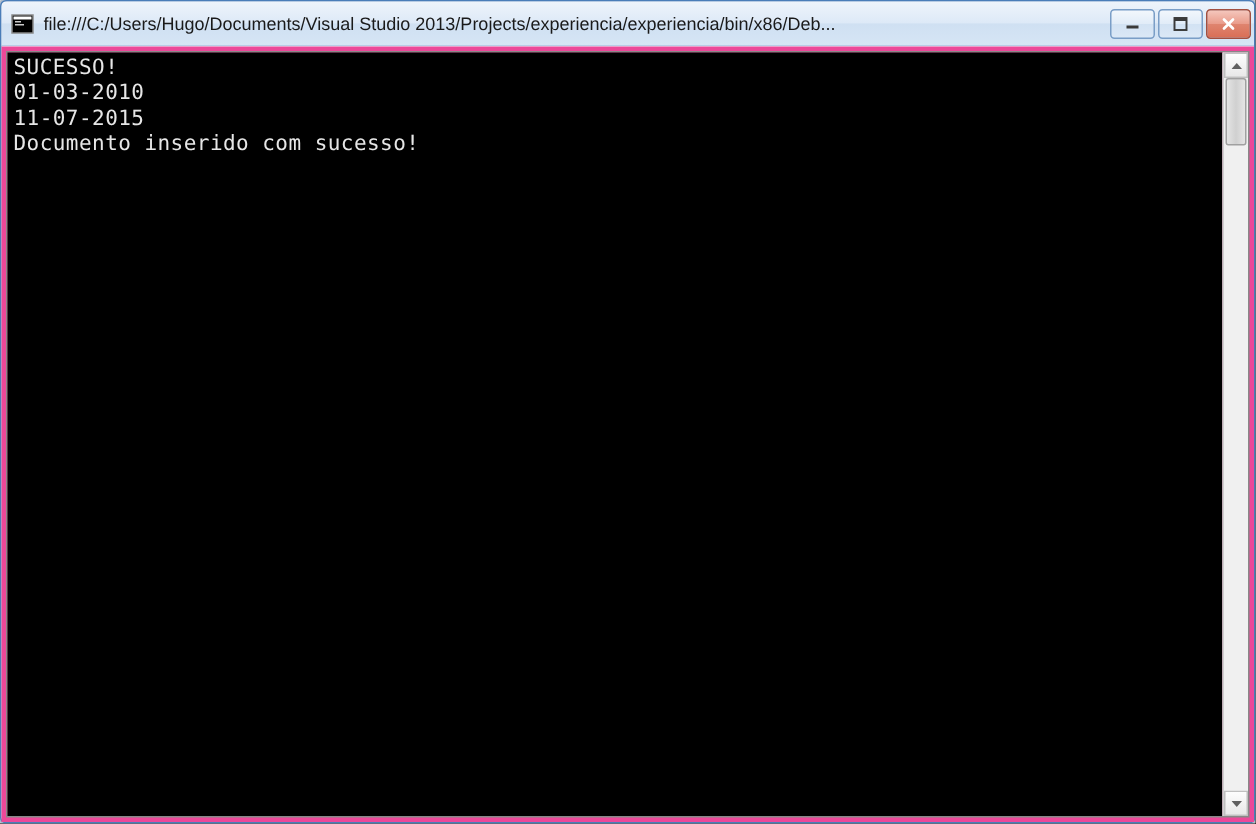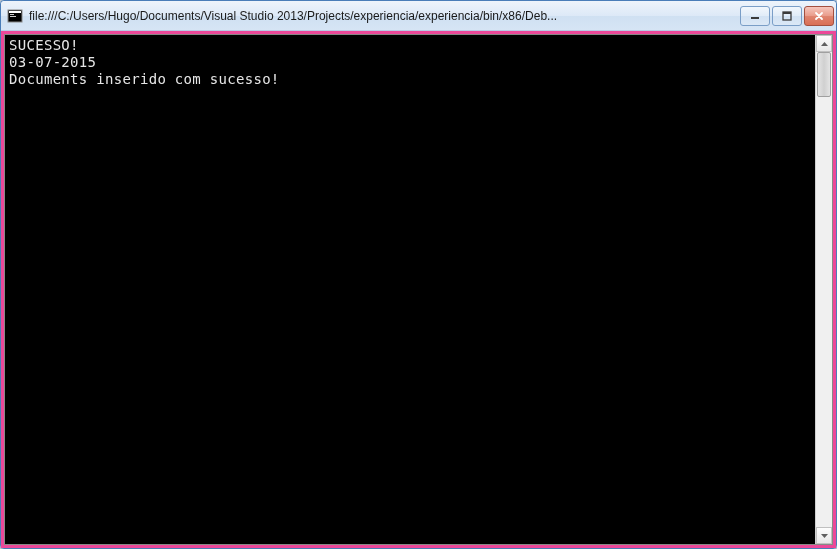--- a/index.html
+++ b/index.html
@@ -193,22 +193,23 @@
           <path d="M3 2 L9 8 M9 2 L3 8" stroke="#fff" stroke-width="1.8" stroke-linecap="round"></path>
         </svg>
       </div>
     </div>
   </div>
 
   <div class="client-area">
     <div class="console-wrapper">
       <div class="console">
         <div class="console-line">SUCESSO!</div>
-        <div class="console-line">03-07-2015</div>
-        <div class="console-line">Documents inserido com sucesso!</div>
+        <div class="console-line">01-03-2010</div>
+        <div class="console-line">11-07-2015</div>
+        <div class="console-line">Documento inserido com sucesso!</div>
       </div>
       <div class="scrollbar-vertical">
         <div class="scroll-arrow">
           <svg viewBox="0 0 7 4">
             <path d="M0 4 L3.5 0 L7 4 Z" fill="#606060"></path>
           </svg>
         </div>
         <div class="scroll-track">
           <div class="scroll-thumb"></div>
         </div>

